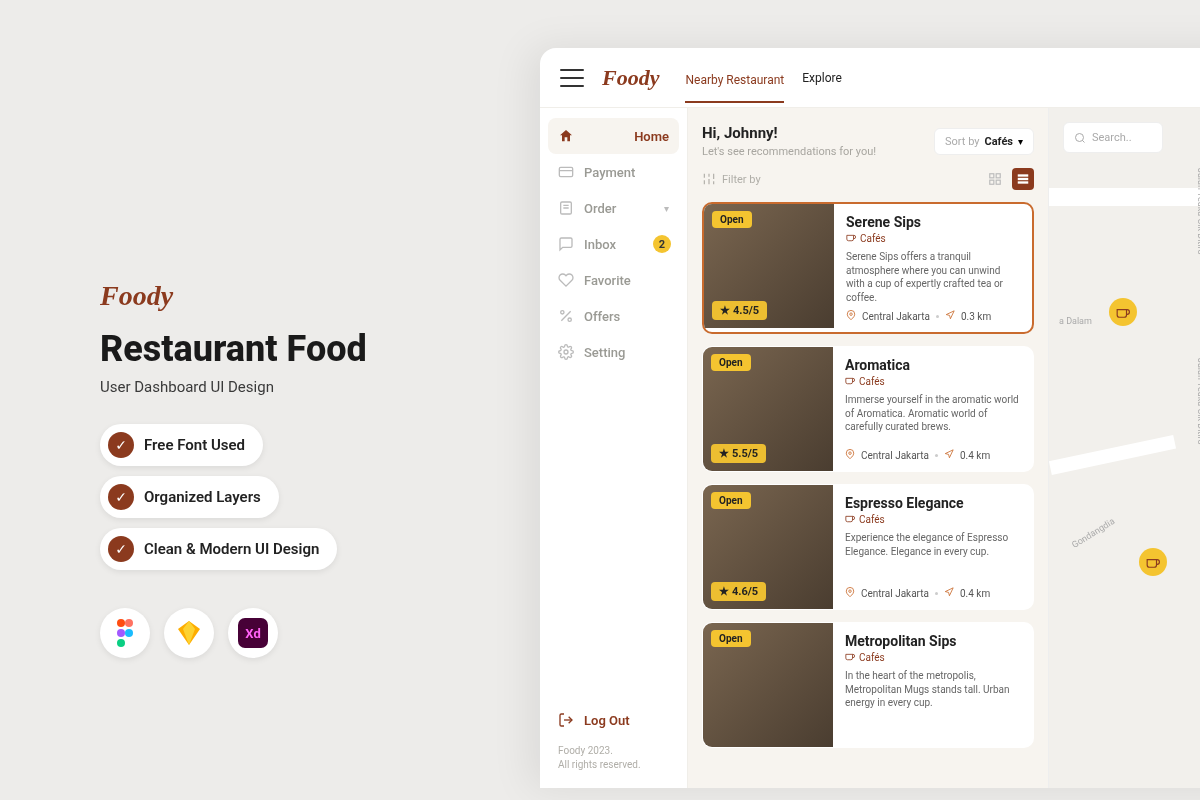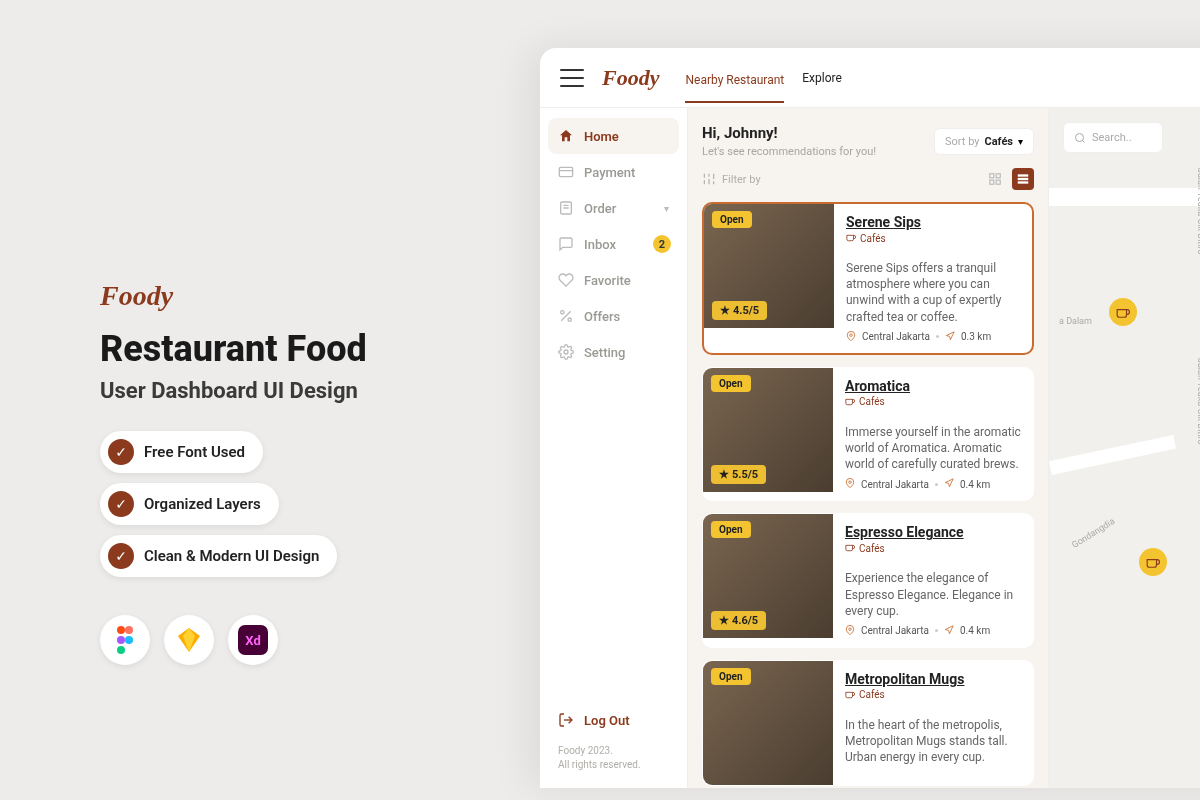--- a/index.html
+++ b/index.html
@@ -2,21 +2,21 @@
 <html><head>
 <meta charset="utf-8">
 <style>
 * { margin:0; padding:0; box-sizing:border-box; font-family:-apple-system,BlinkMacSystemFont,"Segoe UI",Roboto,sans-serif; }
 body { width:1200px; height:800px; background:#edecea; overflow:hidden; position:relative; }
 
 
 .promo { position:absolute; left:100px; top:280px; width:400px; }
 .promo-logo { font-family:Georgia,serif; font-size:28px; font-weight:bold; color:#8b3a1e; margin-bottom:18px; font-style:italic; }
 .promo-title { font-size:36px; font-weight:800; color:#1a1a1a; line-height:1.1; }
-.promo-sub { font-size:22px; font-weight:700; color:#3a3a3a; margin-top:8px; margin-bottom:28px; }
+.promo-sub { font-size:15px; font-weight:400; color:#3a3a3a; margin-top:8px; margin-bottom:28px; }
 .pill { display:inline-flex; align-items:center; gap:10px; background:#fff; border-radius:999px; padding:8px 18px 8px 8px; margin-bottom:10px; box-shadow:0 2px 6px rgba(0,0,0,0.08); }
 .pill-check { width:26px; height:26px; border-radius:50%; background:#8b3a1e; display:flex; align-items:center; justify-content:center; color:#fff; font-size:14px; }
 .pill-text { font-size:15px; font-weight:600; color:#222; }
 .tool-icons { display:flex; gap:14px; margin-top:28px; }
 .tool { width:50px; height:50px; border-radius:50%; background:#fff; display:flex; align-items:center; justify-content:center; box-shadow:0 2px 6px rgba(0,0,0,0.08); }
 
 
 .app { position:absolute; left:540px; top:48px; width:720px; height:740px; background:#fff; border-radius:16px 0 0 0; box-shadow:-10px 0 40px rgba(0,0,0,0.08); overflow:hidden; display:flex; flex-direction:column; }
 .topbar { height:60px; display:flex; align-items:center; padding:0 20px; gap:18px; border-bottom:1px solid #f0eee9; }
 .menu-icon { width:24px; height:18px; display:flex; flex-direction:column; justify-content:space-between; cursor:pointer; }
@@ -24,21 +24,21 @@
 .app-logo { font-family:Georgia,serif; font-size:22px; font-weight:bold; color:#8b3a1e; font-style:italic; margin-right:8px; }
 .nav-tab { font-size:12px; font-weight:400; color:#222; padding:4px 0; cursor:pointer; }
 .nav-tab.active { color:#8b3a1e; border-bottom:2px solid #8b3a1e; padding-bottom:14px; margin-bottom:-16px; }
 .topbar-spacer { flex:1; }
 
 .app-body { flex:1; display:flex; background:#f7f4ef; overflow:hidden; }
 
 
 .sidebar { width:148px; background:#fff; display:flex; flex-direction:column; padding:10px 8px; border-right:1px solid #f0eee9; }
 .side-item { display:flex; align-items:center; gap:10px; padding:10px 10px; border-radius:8px; font-size:13px; font-weight:500; color:#9a9a94; cursor:pointer; position:relative; }
-.side-item.active { background:#f7f4ef; color:#8b3a1e; font-weight:600; }
+.side-item.active { background:#f7f4ef; color:#8b3a1e; font-weight:600;justify-content:space-between; }
 .side-icon { width:16px; height:16px; flex-shrink:0; }
 .side-badge { position:absolute; right:8px; width:18px; height:18px; border-radius:50%; background:#f4c430; color:#333; font-size:11px; font-weight:700; display:flex; align-items:center; justify-content:center; }
 .side-chev { position:absolute; right:10px; color:#bbb; font-size:10px; }
 .side-spacer { flex:1; }
 .logout { display:flex; align-items:center; gap:10px; padding:10px; font-size:13px; font-weight:600; color:#8b3a1e; cursor:pointer; }
 .footer-text { font-size:10px; color:#b0aea8; padding:6px 10px; line-height:1.4; }
 
 
 .main { flex:1; display:flex; overflow:hidden; }
 .listing { width:360px; padding:16px 14px; overflow-y:auto; }
@@ -53,24 +53,24 @@
 .view-toggle { display:flex; gap:6px; }
 .vbtn { width:22px; height:22px; border-radius:4px; display:flex; align-items:center; justify-content:center; cursor:pointer; }
 .vbtn.active { background:#8b3a1e; }
 
 .card { display:flex; background:#fff; border-radius:10px; overflow:hidden; margin-bottom:12px; border:1px solid transparent; }
 .card.selected { border:2px solid #c96b2e; }
 .card-img { width:130px; height:124px; background:linear-gradient(135deg,#7a6650,#4a3d30); position:relative; flex-shrink:0; }
 .card-open { position:absolute; top:7px; left:8px; background:#f4c430; color:#222; font-size:10px; font-weight:700; padding:3px 8px; border-radius:4px; }
 .card-rating { position:absolute; bottom:8px; left:8px; background:rgba(244,196,48,0.95); color:#222; font-size:11px; font-weight:700; padding:3px 8px; border-radius:4px; display:flex; align-items:center; gap:3px; }
 .card-body { flex:1; padding:10px 12px; display:flex; flex-direction:column; }
-.card-title { font-size:14px; font-weight:700; color:#222;text-decoration:underline; }
+.card-title { font-size:14px; font-weight:700; color:#222; }
 .card-cat { display:flex; align-items:center; gap:4px; font-size:10px; color:#8b3a1e; margin-top:2px; }
 .card-cat svg { width:10px; height:10px; }
-.card-desc { font-size:12px; color:#666; margin-top:16px; line-height:1.35; flex:1; }
+.card-desc { font-size:10px; color:#666; margin-top:6px; line-height:1.35; flex:1; }
 .card-meta { display:flex; align-items:center; gap:6px; font-size:10px; color:#555; margin-top:6px; }
 .card-meta .loc-icon { color:#c96b2e; }
 .card-meta .dot { width:3px; height:3px; border-radius:50%; background:#ccc; }
 
 
 .map { flex:1; background:#f2f0ec; position:relative; border-left:1px solid #eee; }
 .map-search { position:absolute; top:14px; left:14px; background:#fff; border:1px solid #eee; border-radius:6px; padding:8px 10px; font-size:11px; color:#aaa; width:100px; display:flex; align-items:center; gap:6px; }
 .map-road { position:absolute; background:#fff; }
 .map-label { position:absolute; font-size:9px; color:#aaa; }
 .map-label.vert { writing-mode:vertical-rl; }
@@ -338,21 +338,21 @@
                   <span>0.4 km</span>
                 </div>
       </div>
     </div>
             <div class="card">
       <div class="card-img">
         <div class="card-open">Open</div>
 
       </div>
       <div class="card-body">
-        <div class="card-title">Metropolitan Mugs</div>
+        <div class="card-title">Metropolitan Sips</div>
         <div class="card-cat">
                   <span><svg viewBox="0 0 24 24" fill="none" stroke="#8b3a1e" stroke-width="2">
                       <path d="M18 8h1a4 4 0 010 8h-1"></path>
                       <path d="M2 8h16v9a4 4 0 01-4 4H6a4 4 0 01-4-4V8z"></path>
                     </svg></span>
                   <span>Cafés</span>
                 </div>
         <div class="card-desc">In the heart of the metropolis, Metropolitan Mugs stands tall. Urban energy in every cup.</div>
 
       </div>

